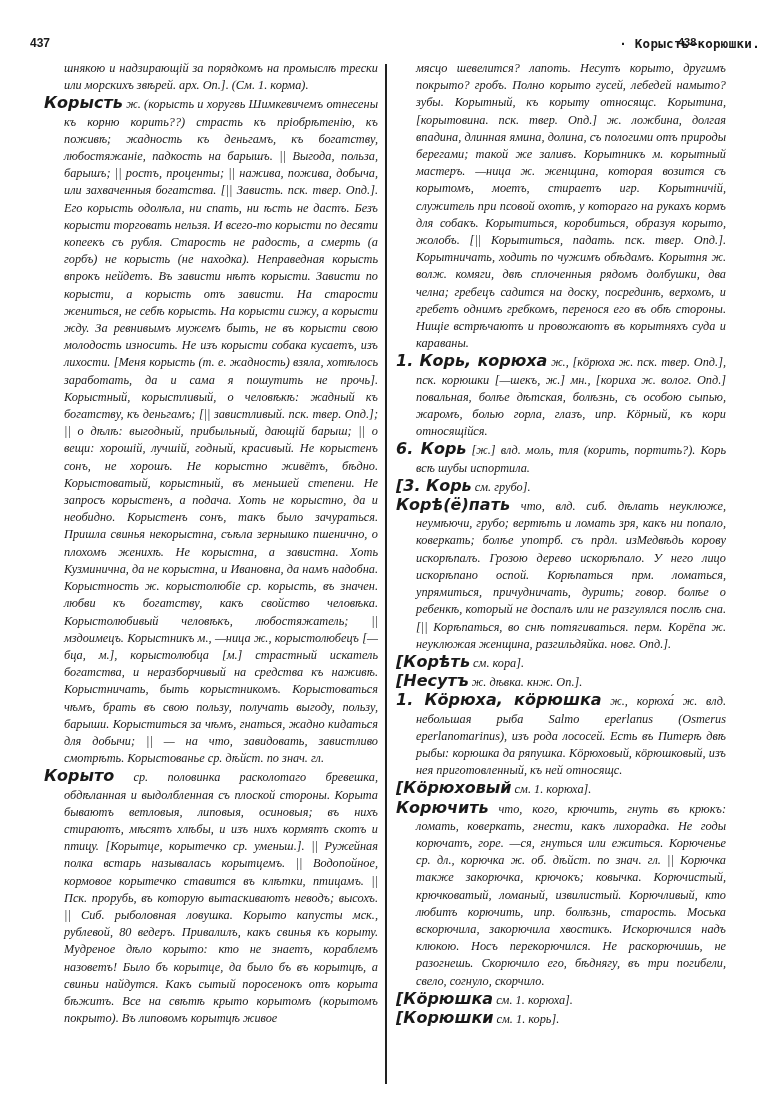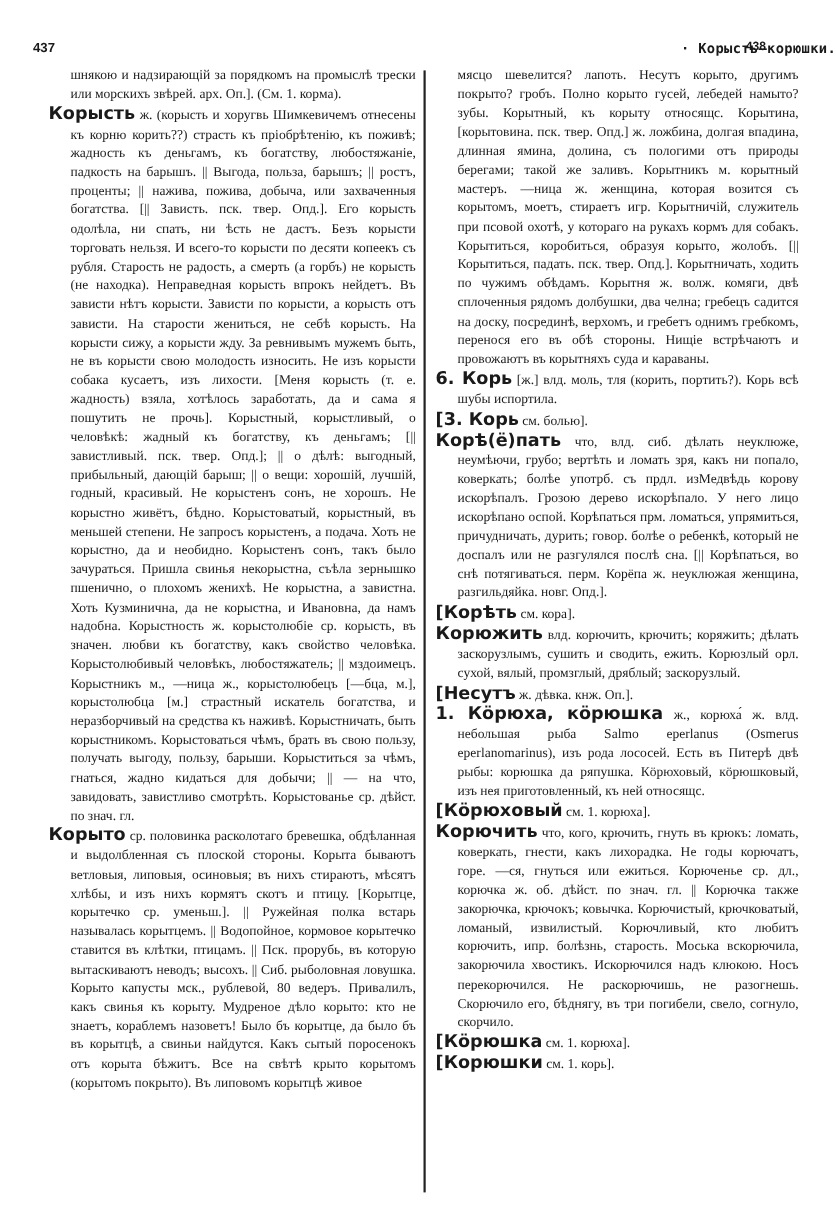--- a/index.html
+++ b/index.html
@@ -5,21 +5,21 @@
   html, body { margin: 0; padding: 0; background: #ffffff; }
   body { width: 760px; height: 1112px; position: relative; overflow: hidden;
          font-family: "DejaVu Serif", "Liberation Serif", serif; color: #1a1a1a; }
   .header { position: absolute; top: 36px; left: 0; width: 686px; height: 18px;
             font-size: 12px; }
   .pnum-left { position: absolute; left: 30px; top: 0; font-family: "Liberation Sans", sans-serif; font-weight: bold; font-size: 12px; }
   .pnum-right { position: absolute; left: 678px; top: 0; font-family: "Liberation Sans", sans-serif; font-weight: bold; font-size: 11px; }
   .running-head { position: absolute; left: 0; width: 760px; text-align: right; top: 0;
                   font-family: "DejaVu Sans Mono", monospace; font-weight: bold; font-size: 12.5px; letter-spacing: 0.3px; }
   .col { position: absolute; top: 60px; font-family: "Liberation Serif", serif;
-         font-size: 12.3px; line-height: 17.2px; text-align: justify; }
+         font-size: 12.3px; line-height: 17.2px; text-align: justify; font-style: italic; }
   .col-left { left: 44px; width: 334px; }
   .col-right { left: 396px; width: 330px; }
   .divider { position: absolute; left: 385px; top: 64px; width: 1.5px; height: 1020px; background: #222; }
   .entry { margin: 0; padding-left: 20px; text-indent: -20px; }
   .entry.cont { padding-left: 20px; text-indent: 0; }
   .hw { font-family: "DejaVu Sans", sans-serif; font-weight: bold; font-size: 16px; }
 </style>
 </head>
 <body>
 
@@ -43,38 +43,38 @@
   </p>
 </div>
 
 <div class="divider"></div>
 
 <div class="col col-right">
   <p class="entry cont">
     <span>мясцо шевелится? лапоть. Несутъ корыто, другимъ покрыто? гробъ. Полно корыто гусей, лебедей намыто? зубы. Корытный, къ корыту относящс. Корытина, [корытовина. пск. твер. Опд.] ж. ложбина, долгая впадина, длинная ямина, долина, съ пологими отъ природы берегами; такой же заливъ. Корытникъ м. корытный мастеръ. —ница ж. женщина, которая возится съ корытомъ, моетъ, стираетъ игр. Корытничій, служитель при псовой охотѣ, у котораго на рукахъ кормъ для собакъ. Корытиться, коробиться, образуя корыто, жолобъ. [|| Корытиться, падать. пск. твер. Опд.]. Корытничать, ходить по чужимъ обѣдамъ. Корытня ж. волж. комяги, двѣ сплоченныя рядомъ долбушки, два челна; гребецъ садится на доску, посрединѣ, верхомъ, и гребетъ однимъ гребкомъ, перенося его въ обѣ стороны. Нищіе встрѣчаютъ и провожаютъ въ корытняхъ суда и караваны.</span>
   </p>
   <p class="entry">
+    <span class="hw">1. Корь, корюха</span>
+    <span>ж., [кöрюха ж. пск. твер. Опд.], пск. корюшки [—шекъ, ж.] мн., [кориха ж. волог. Опд.] повальная, болѣе дѣтская, болѣзнь, съ особою сыпью, жаромъ, болью горла, глазъ, ипр. Кöрный, къ кори относящійся.</span>
+  </p>
+  <p class="entry">
     <span class="hw">6. Корь</span>
     <span>[ж.] влд. моль, тля (корить, портить?). Корь всѣ шубы испортила.</span>
   </p>
   <p class="entry">
     <span class="hw">[3. Корь</span>
-    <span>см. болью].</span>
+    <span>см. грубо].</span>
   </p>
   <p class="entry">
     <span class="hw">Корѣ(ё)пать</span>
     <span>что, влд. сиб. дѣлать неуклюже, неумѣючи, грубо; вертѣть и ломать зря, какъ ни попало, коверкать; болѣе употрб. съ прдл. изМедвѣдь корову искорѣпалъ. Грозою дерево искорѣпало. У него лицо искорѣпано оспой. Корѣпаться прм. ломаться, упрямиться, причудничать, дурить; говор. болѣе о ребенкѣ, который не доспалъ или не разгулялся послѣ сна. [|| Корѣпаться, во снѣ потягиваться. перм. Корёпа ж. неуклюжая женщина, разгильдяйка. новг. Опд.].</span>
   </p>
   <p class="entry">
     <span class="hw">[Корѣть</span>
     <span>см. кора].</span>
-  </p>
-  <p class="entry">
-    <span class="hw">Корюжить</span>
-    <span>влд. корючить, крючить; коряжить; дѣлать заскорузлымъ, сушить и сводить, ежить. Корюзлый орл. сухой, вялый, промзглый, дряблый; заскорузлый.</span>
   </p>
   <p class="entry">
     <span class="hw">[Несутъ</span>
     <span>ж. дѣвка. кнж. Оп.].</span>
   </p>
   <p class="entry">
     <span class="hw">1. Кöрюха, кöрюшка</span>
     <span>ж., корюха́ ж. влд. небольшая рыба Salmo eperlanus (Osmerus eperlanomarinus), изъ рода лососей. Есть въ Питерѣ двѣ рыбы: корюшка да ряпушка. Кöрюховый, кöрюшковый, изъ нея приготовленный, къ ней относящс.</span>
   </p>
   <p class="entry">

